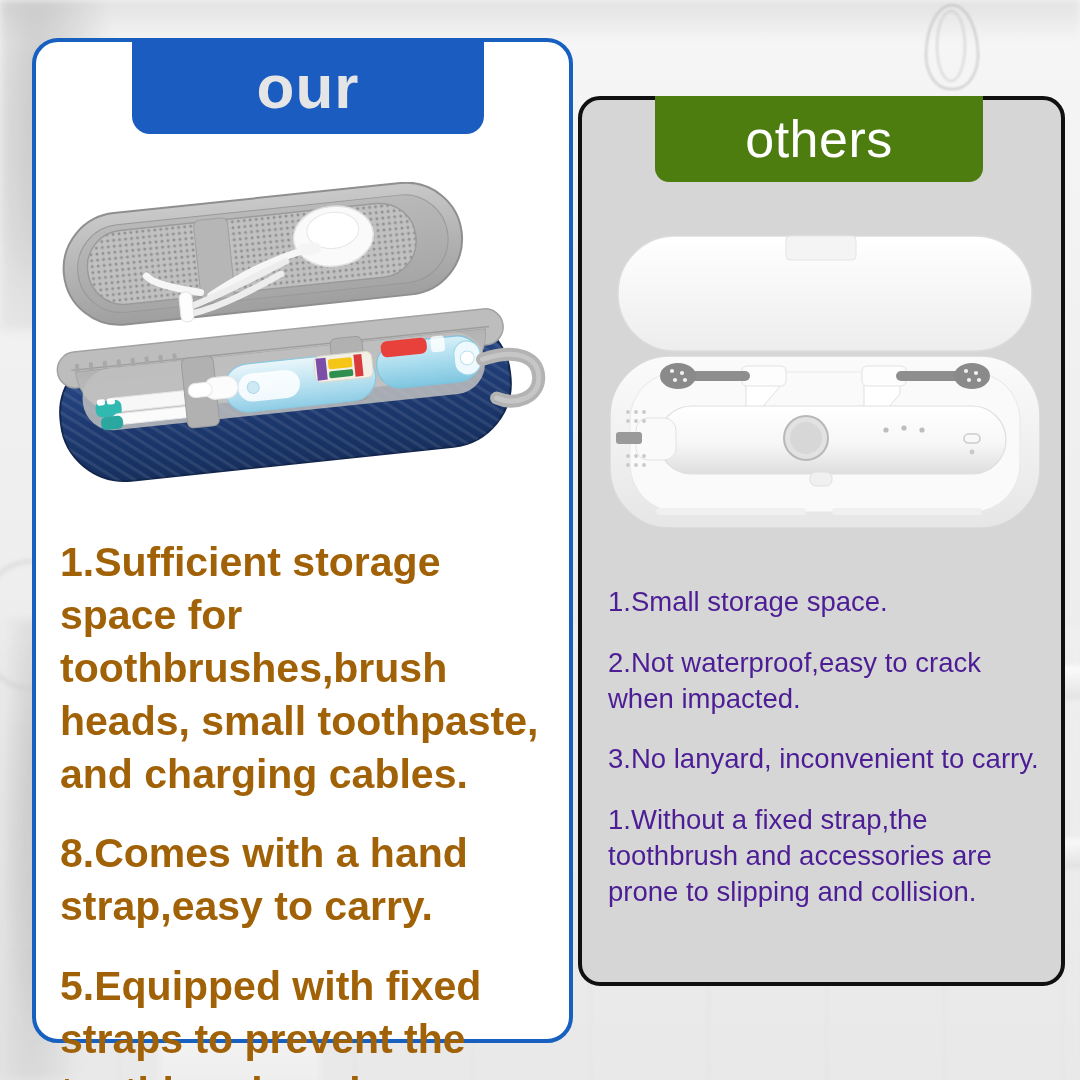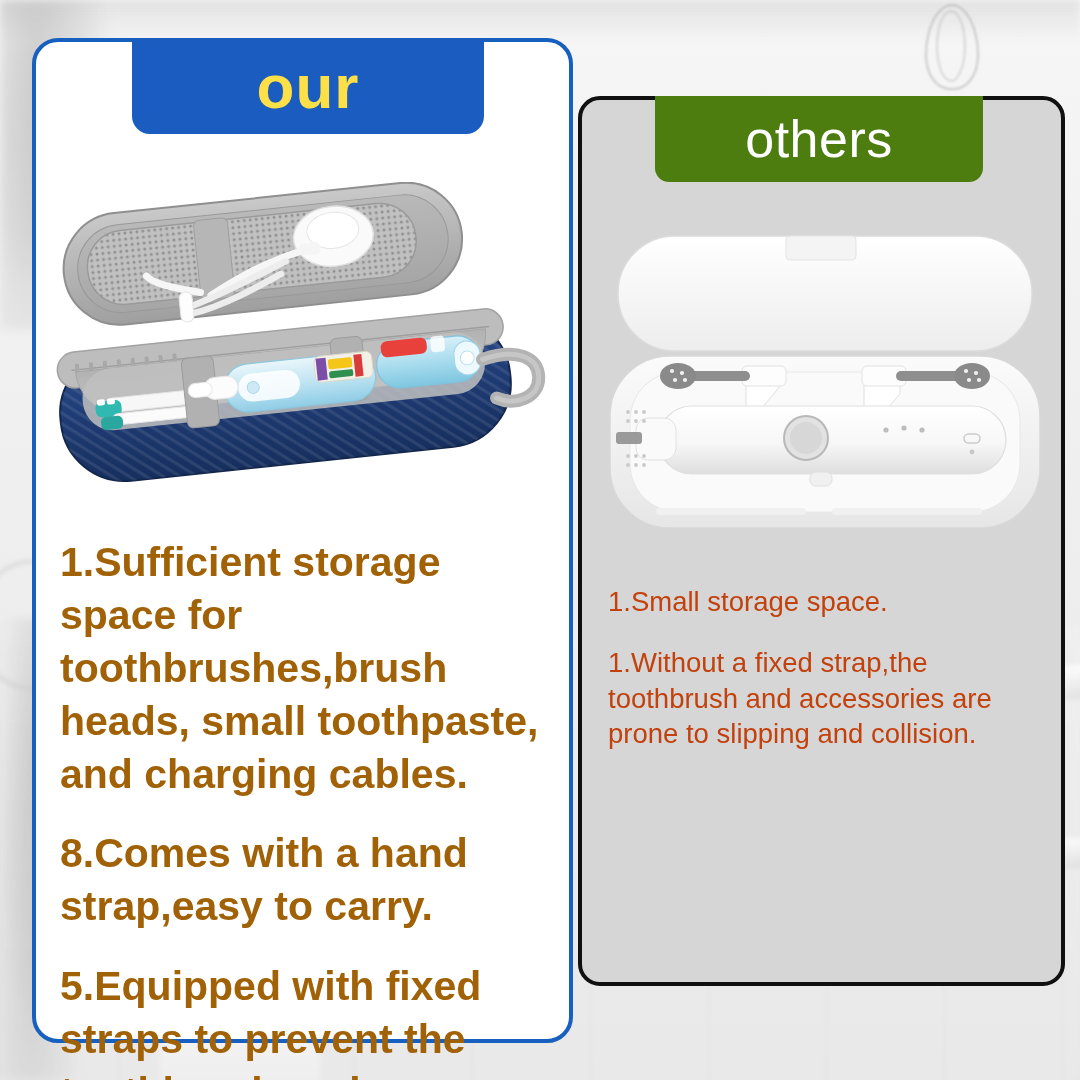--- a/index.html
+++ b/index.html
@@ -101,38 +101,38 @@
     background:#4d7c0f;
     border-radius:0 0 14px 14px;
     display:flex; align-items:center; justify-content:center;
     color:#fff; font-size:52px; letter-spacing:.5px;
   }
   #photo-others {
     position:absolute; left:14px; top:120px; width:458px; height:340px;
   }
   #list-others {
     position:absolute; left:26px; right:20px; top:484px;
-    font-size:27.5px; color:#c2410c; line-height:1.30;
+    font-size:27.5px; color:#4c1d95; line-height:1.30;
   }
   #list-others li { list-style:none; margin-bottom:25px; }
 
   
   #panel-our {
     position:absolute; left:32px; top:38px; width:541px; height:1005px;
     background:#fff;
     border:4px solid #1860c0;
     border-radius:26px;
     z-index:2;
   }
   #badge-our {
     position:absolute; left:96px; top:-4px; width:352px; height:96px;
     background:#1a5cbf;
     border-radius:0 0 18px 18px;
     display:flex; align-items:center; justify-content:center;
-    color:#fde047; font-size:62px; font-weight:bold; letter-spacing:1px;
+    color:#e5e5e5; font-size:62px; font-weight:bold; letter-spacing:1px;
   }
   #photo-our {
     position:absolute; left:14px; top:140px; width:512px; height:330px;
   }
   #list-our {
     position:absolute; left:24px; right:16px; top:494px;
     font-size:41px; color:#a16207; line-height:1.29;font-weight:bold;
   }
   #list-our li { list-style:none; margin-bottom:27px; }
 
@@ -238,20 +238,22 @@
       <circle cx="376" cy="232" r="2.4" fill="#c8c8c8"></circle>
 
       <rect x="214" y="252" width="22" height="14" rx="6" fill="#f0f0f0" stroke="#e0e0e0"></rect>
       <rect x="60" y="288" width="150" height="7" rx="3.5" fill="#f0f0f0"></rect>
       <rect x="236" y="288" width="150" height="7" rx="3.5" fill="#f0f0f0"></rect>
     </svg>
   </div>
 
   <ul id="list-others">
     <li>1.Small storage space.</li>
+    <li>2.Not waterproof,easy to crack when impacted.</li>
+    <li>3.No lanyard, inconvenient to carry.</li>
     <li>1.Without a fixed strap,the toothbrush and accessories are prone to slipping and collision.</li>
   </ul>
 </div>
 
 <div id="panel-our">
 
   <div id="badge-our">
     <span>our</span>
   </div>
 

